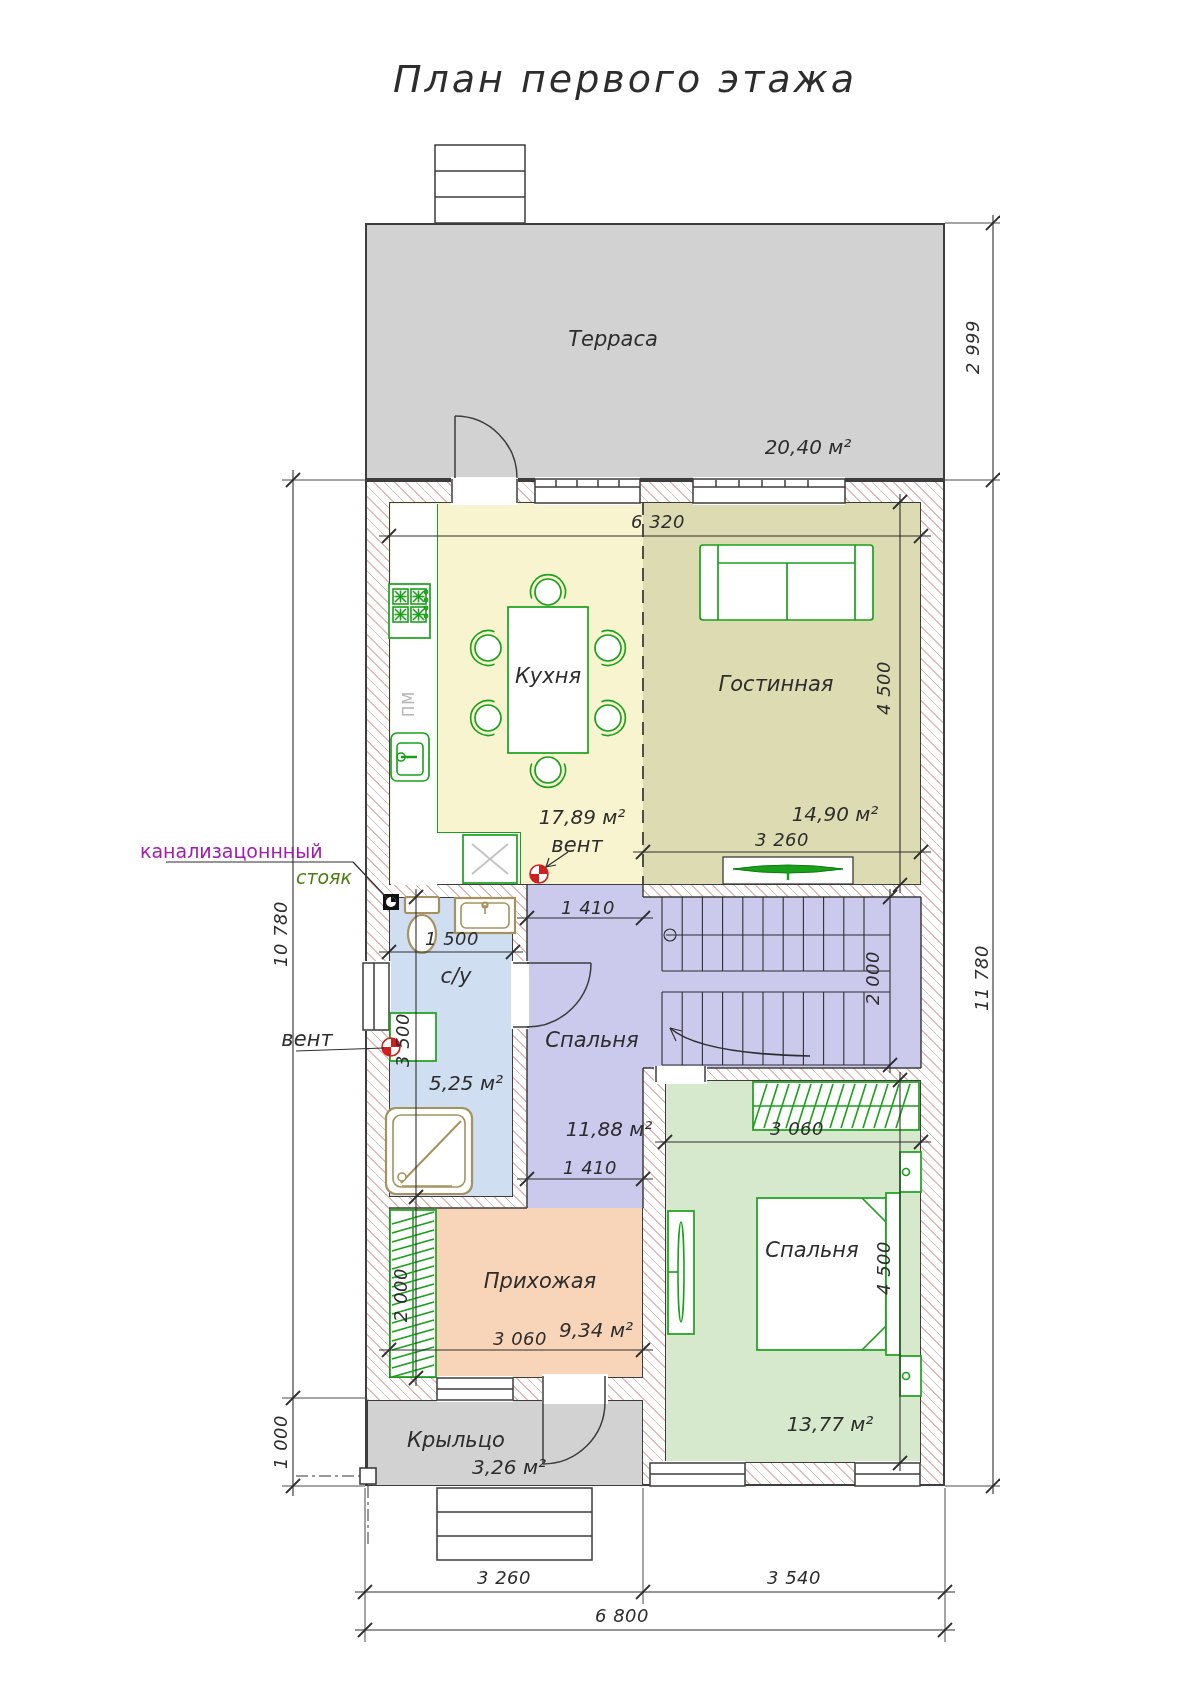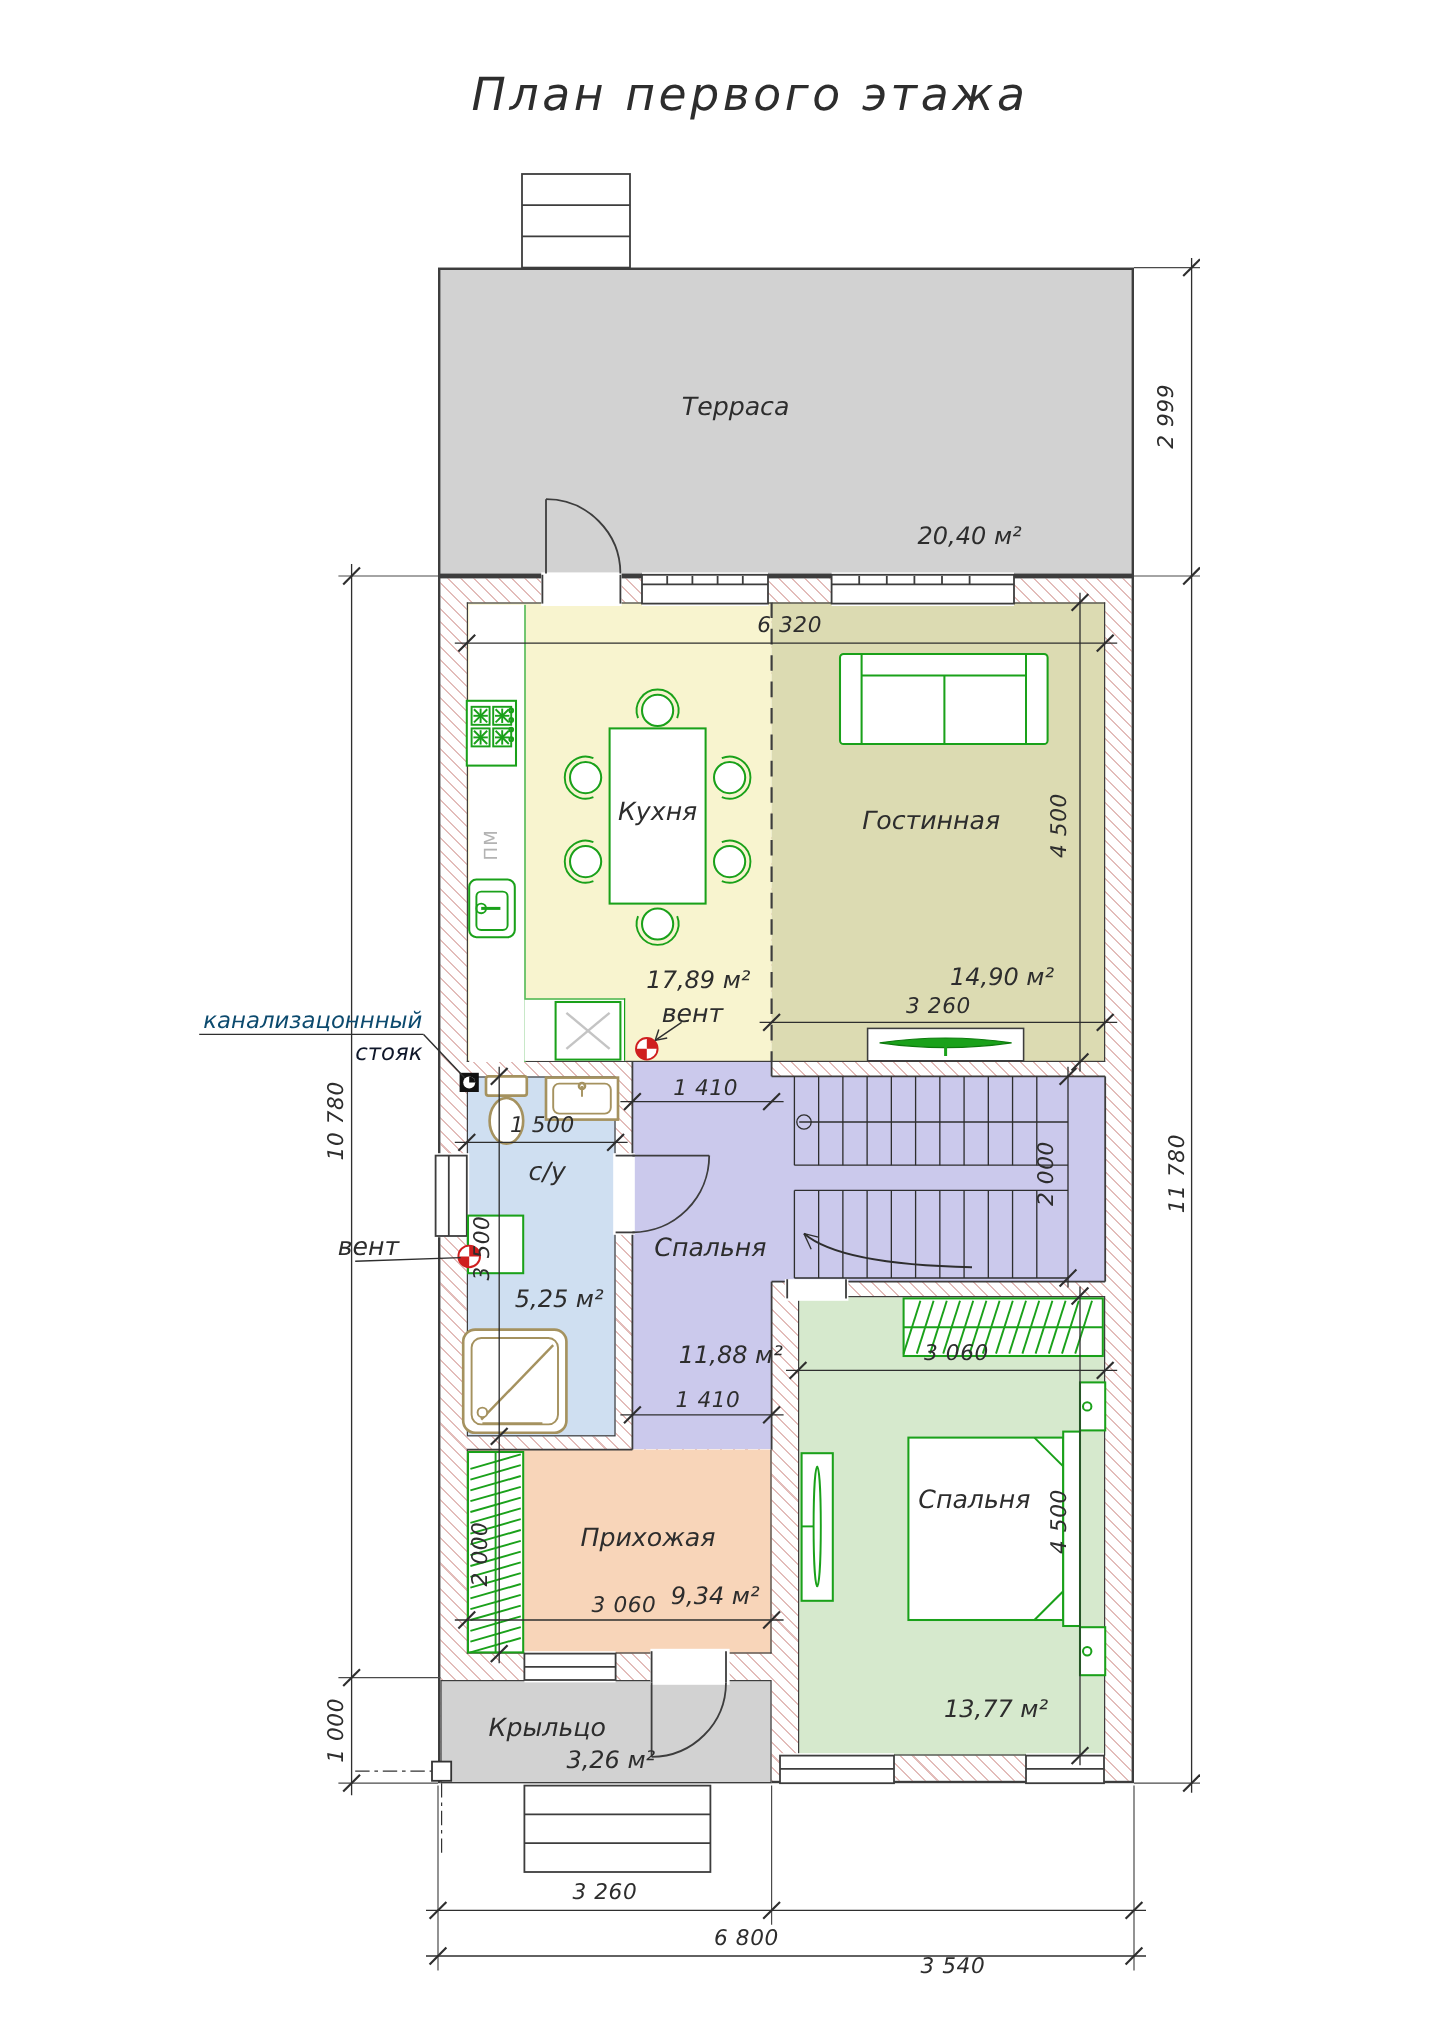--- a/index.html
+++ b/index.html
@@ -429,38 +429,38 @@
 
   <div class="lbl rname" style="left:812px;top:1250px;">Спальня</div>
   <div class="lbl rarea" style="left:830px;top:1424px;">13,77 м²</div>
 
   <div class="lbl rname" style="left:540px;top:1281px;">Прихожая</div>
   <div class="lbl rarea" style="left:596px;top:1330px;">9,34 м²</div>
 
   <div class="lbl rname" style="left:456px;top:1440px;">Крыльцо</div>
   <div class="lbl rarea" style="left:509px;top:1467px;">3,26 м²</div>
 
-  <div class="abs leader" style="left:140px;top:840px;width:212px;text-align:right;font-style:italic;color:#0c4a6e;z-index:40;">канализацоннный</div>
-  <div class="abs leader" style="left:140px;top:866px;width:212px;text-align:right;font-style:italic;color:#0f172a;z-index:40;">стояк</div>
+  <div class="abs leader" style="left:140px;top:840px;width:212px;text-align:left;color:#a21caf;z-index:40;">канализацоннный</div>
+  <div class="abs leader" style="left:140px;top:866px;width:212px;text-align:right;font-style:italic;color:#4d7c0f;z-index:40;">стояк</div>
   <div class="lbl rname" style="left:307px;top:1039px;">вент</div>
   <div class="lbl pm rot" style="left:410px;top:704px;">ПМ</div>
 
   <div class="lbl dim" style="left:658px;top:522px;">6 320</div>
   <div class="lbl dim" style="left:782px;top:840px;">3 260</div>
   <div class="lbl dim rot" style="left:884px;top:688px;">4 500</div>
   <div class="lbl dim" style="left:588px;top:908px;">1 410</div>
   <div class="lbl dim" style="left:452px;top:939px;">1 500</div>
   <div class="lbl dim rot" style="left:403px;top:1040px;">3 500</div>
   <div class="lbl dim rot" style="left:873px;top:978px;">2 000</div>
   <div class="lbl dim rot" style="left:401px;top:1295px;">2 000</div>
   <div class="lbl dim" style="left:590px;top:1168px;">1 410</div>
   <div class="lbl dim" style="left:797px;top:1129px;">3 060</div>
   <div class="lbl dim rot" style="left:884px;top:1268px;">4 500</div>
   <div class="lbl dim" style="left:520px;top:1339px;">3 060</div>
   <div class="lbl dim rot" style="left:973px;top:347px;">2 999</div>
   <div class="lbl dim rot" style="left:982px;top:978px;">11 780</div>
   <div class="lbl dim rot" style="left:281px;top:934px;">10 780</div>
   <div class="lbl dim rot" style="left:281px;top:1442px;">1 000</div>
   <div class="lbl dim" style="left:504px;top:1578px;">3 260</div>
-  <div class="lbl dim" style="left:794px;top:1640px;">3 540</div>
+  <div class="lbl dim" style="left:794px;top:1578px;">3 540</div>
   <div class="lbl dim" style="left:622px;top:1616px;">6 800</div>
 
 </div>
 
 </body></html>

